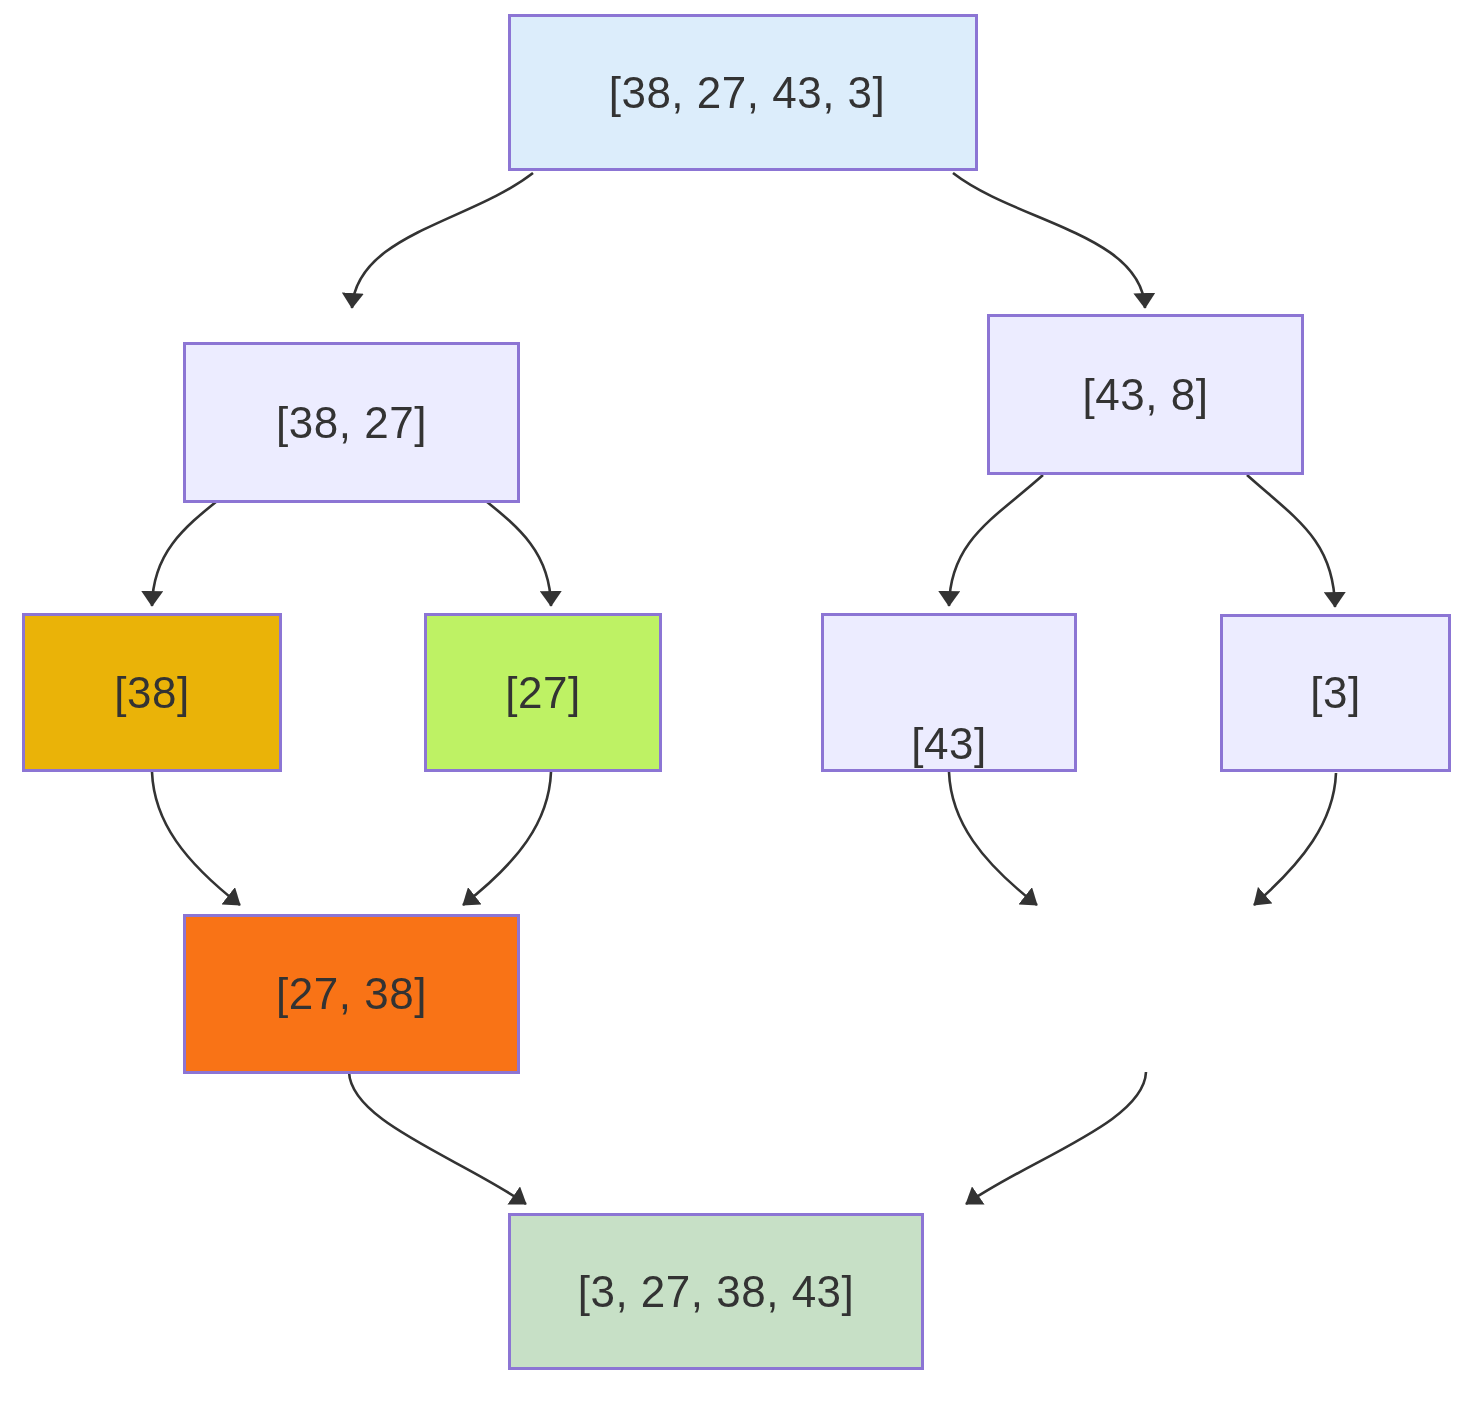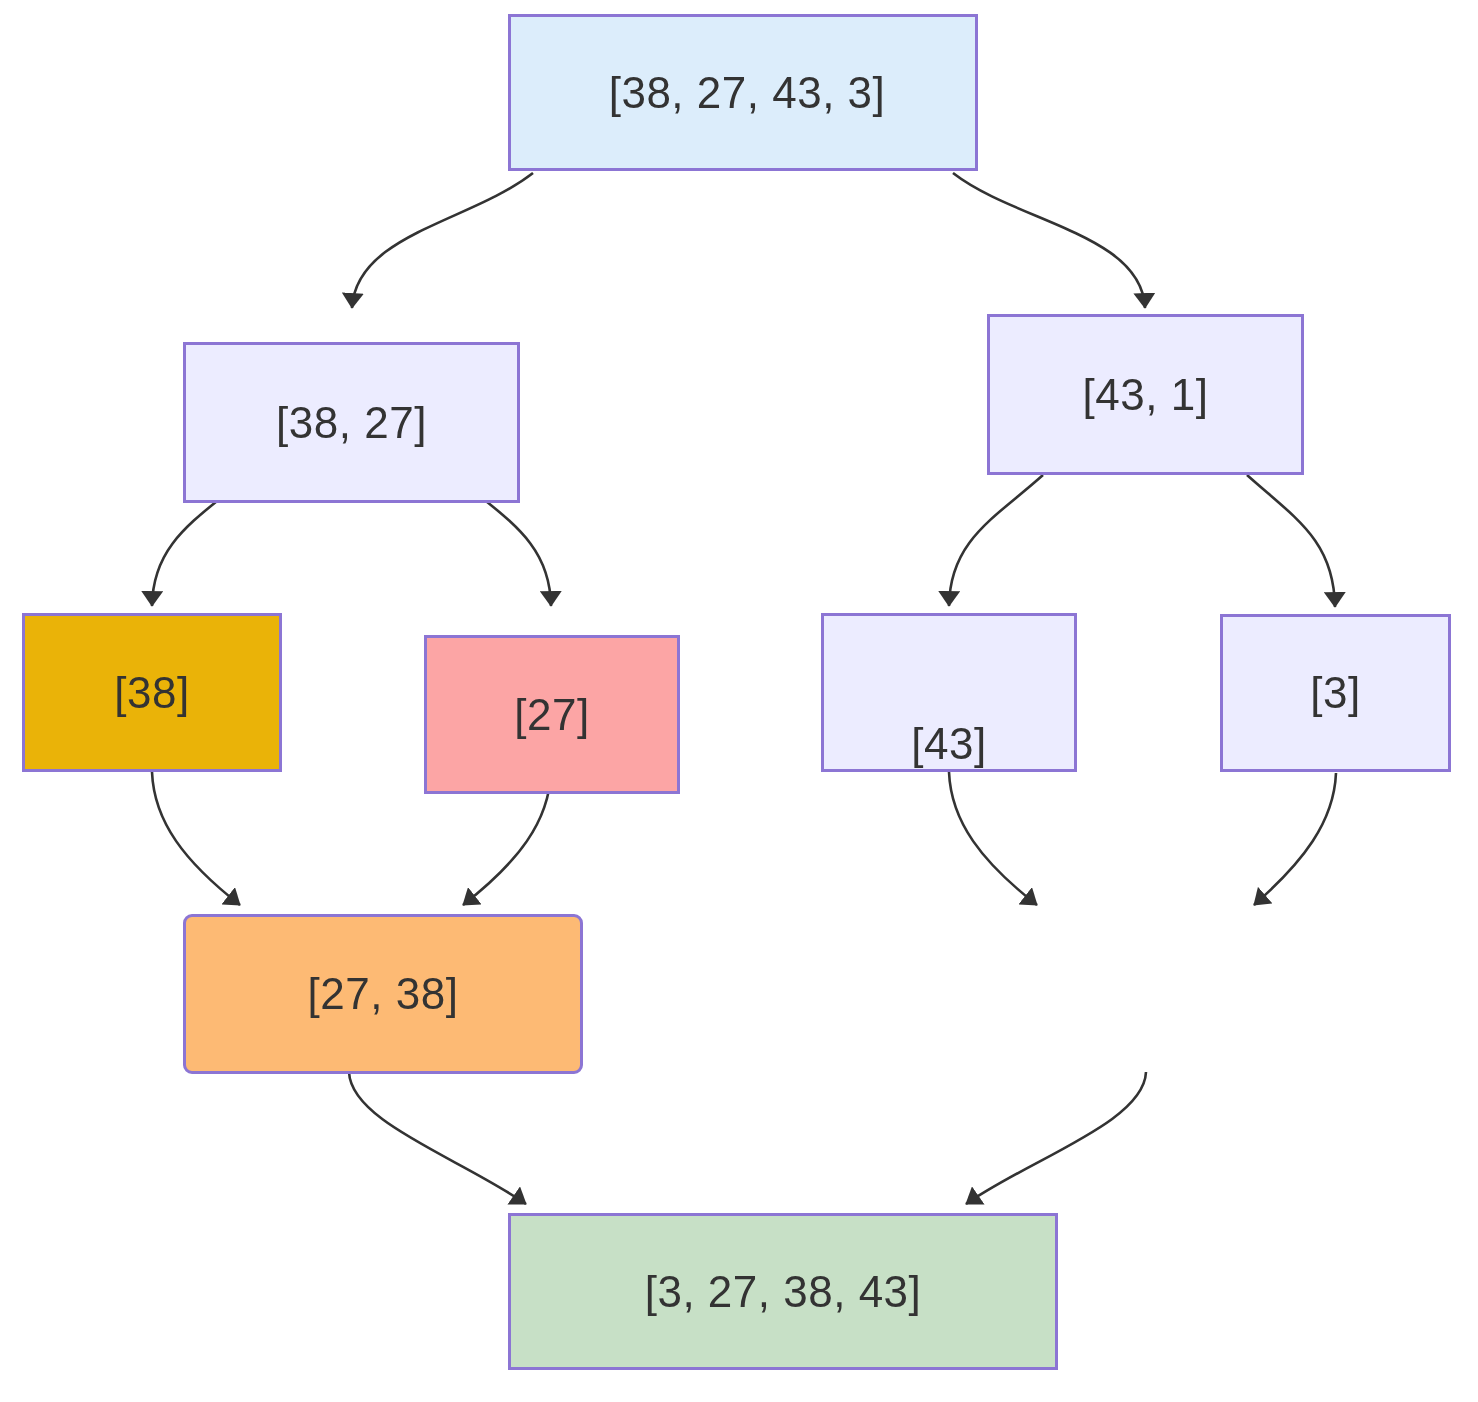--- a/index.html
+++ b/index.html
@@ -75,41 +75,41 @@
 
   <div class="node" style="left: 508px; top: 14px; width: 470px; height: 157px; background: rgb(220, 237, 251); border-color: rgb(140, 117, 212); padding-left: 8px;">
     <span class="node-label">[38, 27, 43, 3]</span>
   </div>
 
   <div class="node" style="left: 183px; top: 314px; width: 337px; height: 161px; background: rgb(236, 236, 255); border-color: rgb(140, 117, 212); margin-top: 28px;">
     <span class="node-label">[38, 27]</span>
   </div>
 
   <div class="node" style="left: 987px; top: 314px; width: 317px; height: 161px; background: rgb(236, 236, 255); border-color: rgb(140, 117, 212);">
-    <span class="node-label">[43, 1]</span>
+    <span class="node-label">[43, 8]</span>
   </div>
 
   <div class="node" style="left: 22px; top: 613px; width: 260px; height: 159px; background: #eab308; border-color: rgb(140, 117, 212);">
     <span class="node-label">[38]</span>
   </div>
 
-  <div class="node" style="left: 424px; top: 635px; width: 256px; height: 159px; background: #fca5a5; border-color: rgb(140, 117, 212);">
+  <div class="node" style="left: 424px; top: 613px; width: 238px; height: 159px; background: #bef264; border-color: rgb(140, 117, 212);">
     <span class="node-label">[27]</span>
   </div>
 
   <div class="node" style="left: 821px; top: 613px; width: 256px; height: 159px; background: rgb(236, 236, 255); border-color: rgb(140, 117, 212); align-items: flex-end;">
     <span class="node-label">[43]</span>
   </div>
 
   <div class="node" style="left: 1220px; top: 614px; width: 231px; height: 158px; background: rgb(236, 236, 255); border-color: rgb(140, 117, 212);">
     <span class="node-label">[3]</span>
   </div>
 
-  <div class="node" style="left: 183px; top: 914px; width: 400px; height: 160px; background: #fdba74; border-color: rgb(140, 117, 212); border-radius: 9px;">
+  <div class="node" style="left: 183px; top: 914px; width: 337px; height: 160px; background: #f97316; border-color: rgb(140, 117, 212);">
     <span class="node-label">[27, 38]</span>
   </div>
 
 
-  <div class="node" style="left: 508px; top: 1213px; width: 550px; height: 157px; background: rgb(199, 224, 198); border-color: rgb(140, 117, 212);">
+  <div class="node" style="left: 508px; top: 1213px; width: 416px; height: 157px; background: rgb(199, 224, 198); border-color: rgb(140, 117, 212);">
     <span class="node-label">[3, 27, 38, 43]</span>
   </div>
 
 </div>
 
 </body></html>

